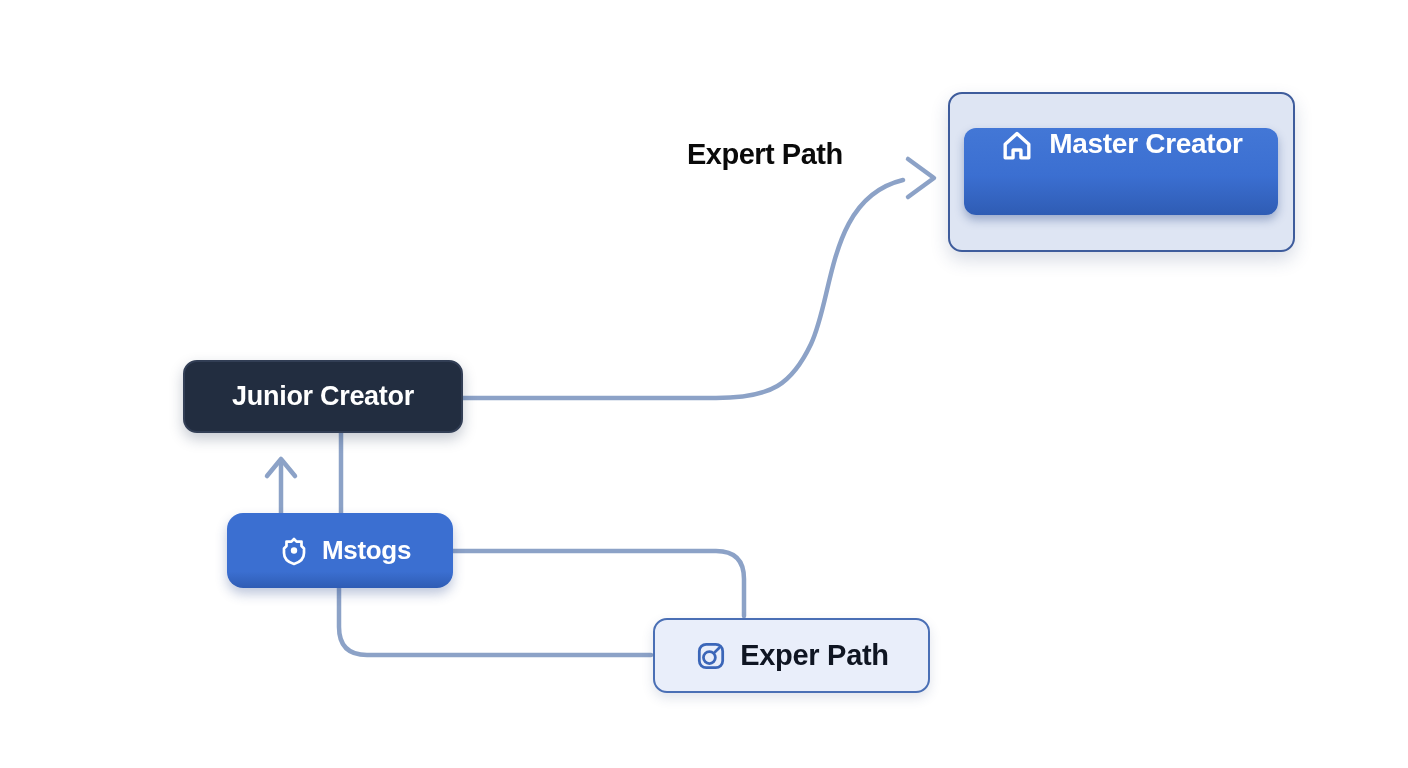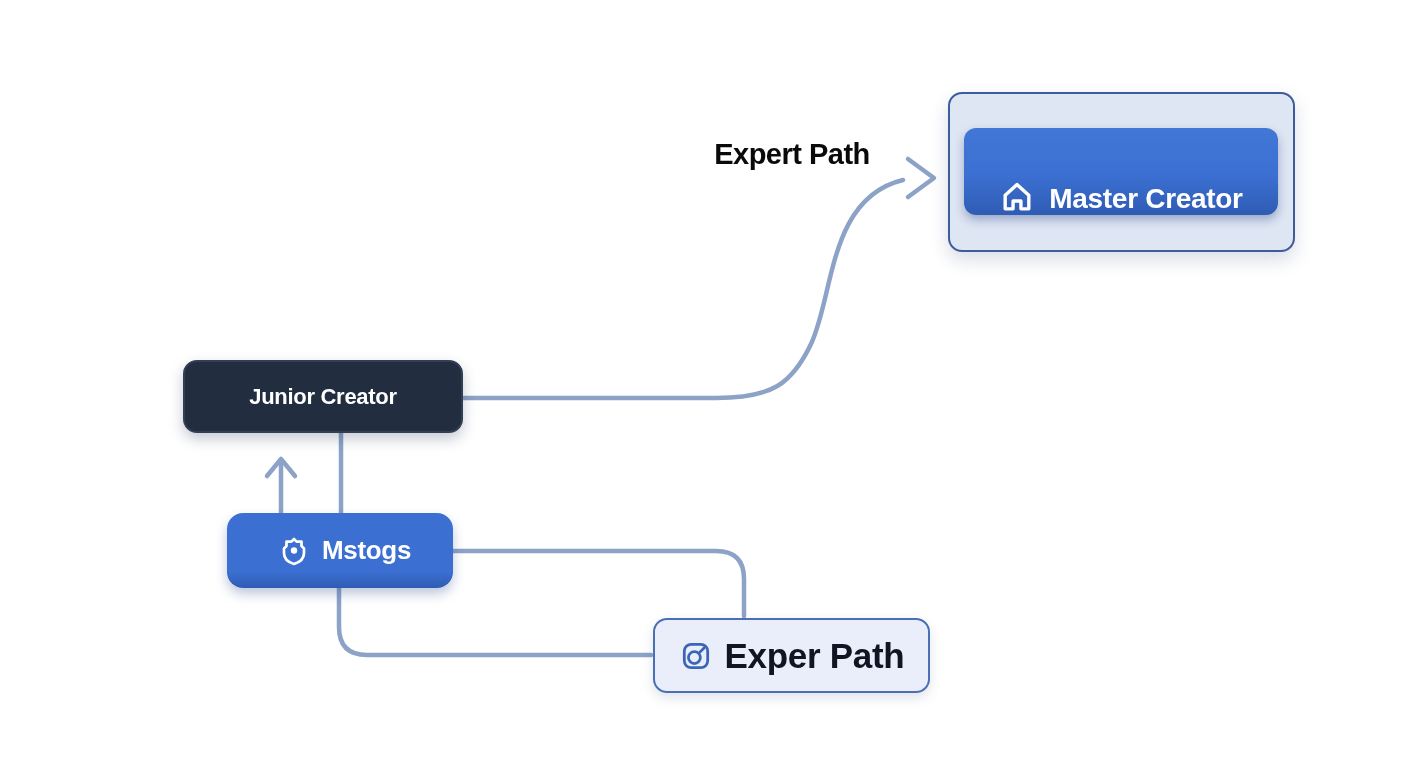--- a/index.html
+++ b/index.html
@@ -54,21 +54,21 @@
     letter-spacing:-0.3px;
     cursor:pointer;
   }
   .node .icon{display:flex;align-items:center;justify-content:center;}
   .node-dark{
     left:183px;top:360px;width:280px;height:73px;
     background:var(--node-dark);
     border:2px solid var(--node-dark-border);
     border-radius:14px;
     color:#ffffff;
-    font-size:22px;
+    font-size:27px;
     box-shadow:0 6px 14px rgba(25,40,70,0.25);
   }
   .node-primary{
     left:227px;top:513px;width:226px;height:75px;
     background:linear-gradient(180deg, var(--accent-blue) 0%, var(--accent-blue) 78%, var(--accent-blue-dark) 100%);
     border-radius:16px;
     color:#ffffff;
     font-size:26px;
     box-shadow:0 6px 12px rgba(40,70,140,0.30);
     padding-left:9px;
@@ -76,44 +76,44 @@
   .node-container{
     left:948px;top:92px;width:347px;height:160px;
     background:var(--container-bg);
     border:2.5px solid var(--container-border);
     border-radius:14px;
     box-shadow:0 8px 18px rgba(40,60,110,0.18);
   }
   .node-container .inner-button{
     position:absolute;
     left:14px;top:34px;right:15px;bottom:35px;
-    display:flex;align-items:flex-end;justify-content:center;gap:14px;
+    display:flex;align-items:flex-start;justify-content:center;gap:14px;
     background:linear-gradient(180deg, #4377d6 0%, var(--accent-blue) 55%, var(--accent-blue-dark) 100%);
     border-radius:12px;
     color:#ffffff;
     font-size:28px;
     font-weight:700;
     letter-spacing:-0.3px;
     box-shadow:0 5px 10px rgba(30,60,130,0.35);
     cursor:pointer;
   }
   .node-light{
     left:653px;top:618px;width:277px;height:75px;
     background:var(--light-node-bg);
     border:2.5px solid var(--light-node-border);
     border-radius:14px;
     color:var(--text-dark);
-    font-size:35px;
+    font-size:29px;
     box-shadow:0 5px 12px rgba(50,70,120,0.15);
   }
   .edge-label{
     position:absolute;
     left:687px;top:138px;
     width:210px;
-    text-align:center;
+    text-align:left;
     font-size:29px;
     font-weight:700;
     letter-spacing:-0.5px;
     color:var(--label-black);
   }
 </style>
 </head>
 <body>
 
 <div class="canvas">

